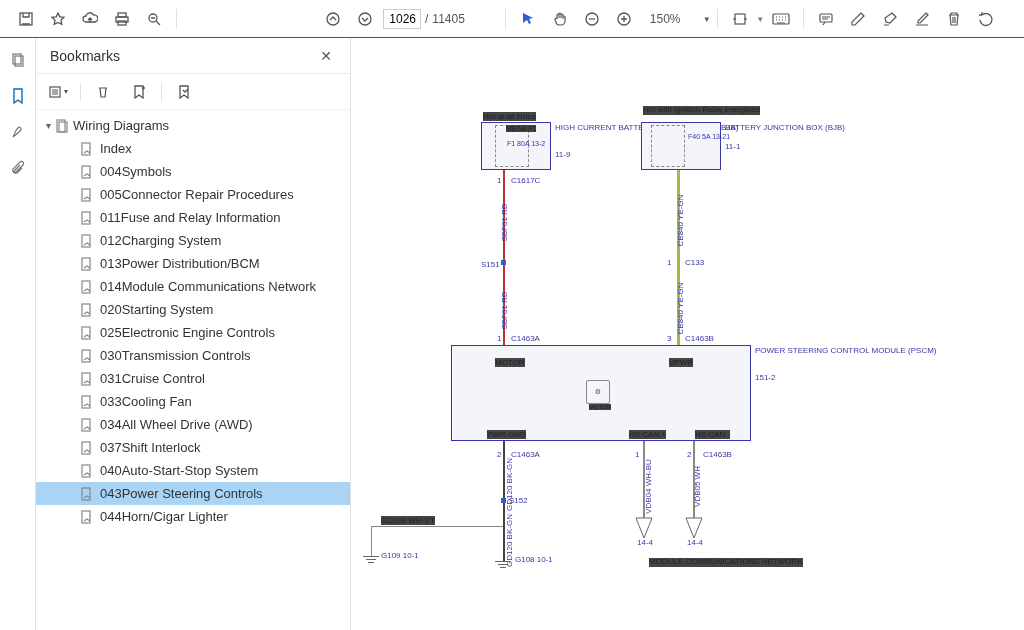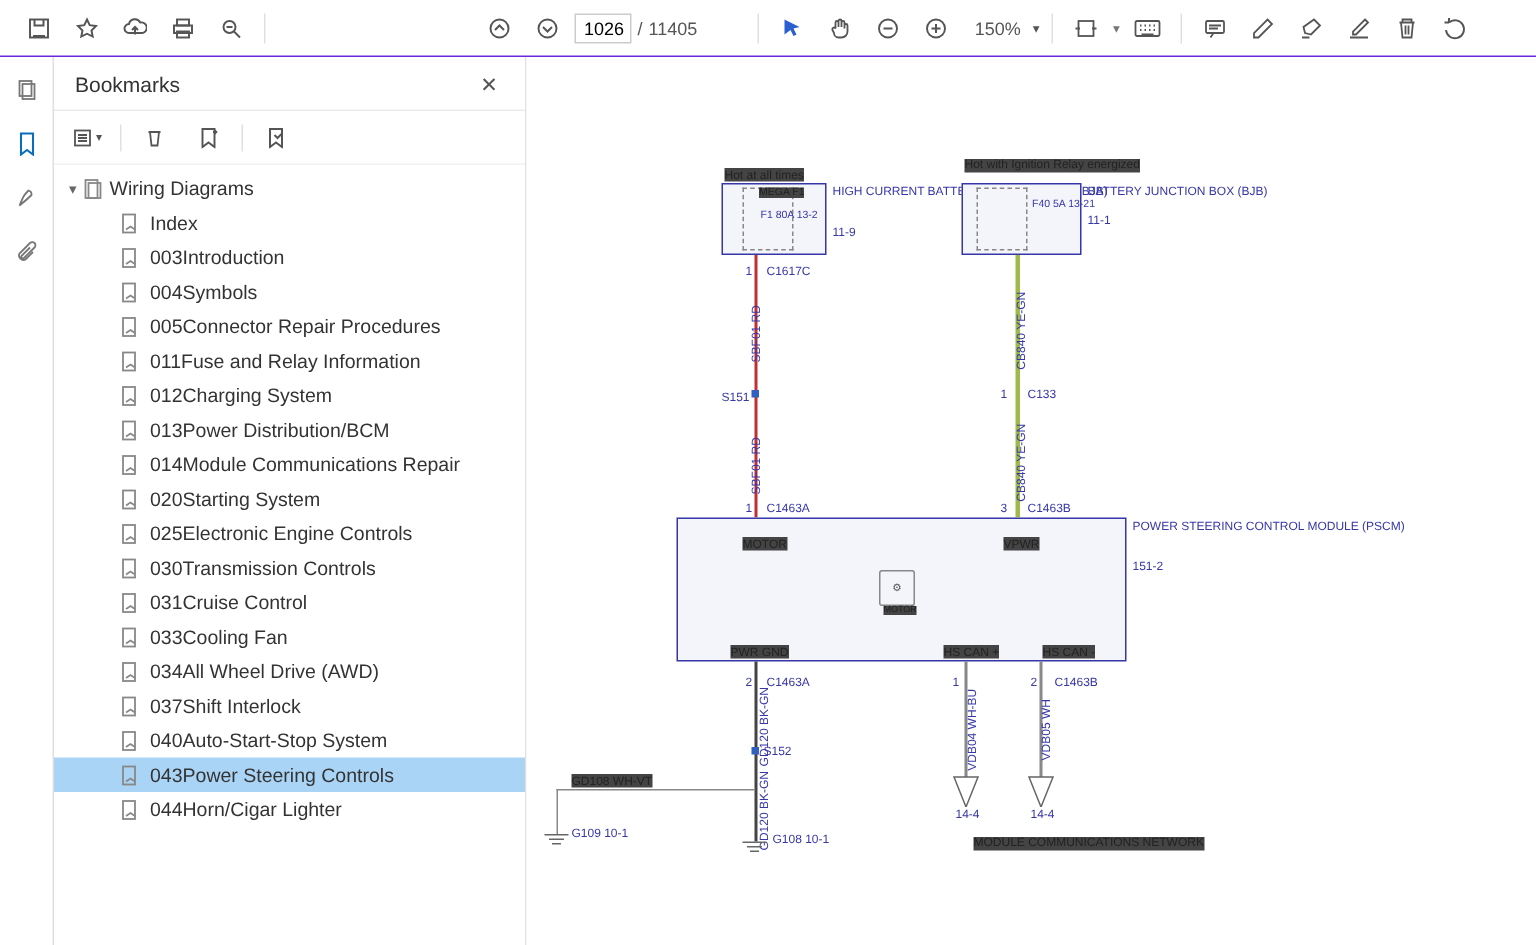--- a/index.html
+++ b/index.html
@@ -111,21 +111,21 @@
         <circle cx="7" cy="7" r="6"></circle>
         <path d="M4 7h6"></path>
       </svg>
     </div>
   <div class="tb-ico">
       <svg width="14" height="14" viewBox="0 0 14 14" fill="none" stroke="currentColor" stroke-width="1.3">
         <circle cx="7" cy="7" r="6"></circle>
         <path d="M4 7h6M7 4v6"></path>
       </svg>
     </div>
-  <div class="page-box" style="gap:8px; margin-left:8px">
+  <div class="page-box" style="gap:24px; margin-left:8px">
     <span>150%</span>
     <span style="font-size:9px">▾</span>
   </div>
   <div class="tb-sep"></div>
   <div class="tb-ico">
       <svg width="16" height="16" viewBox="0 0 16 16" fill="none" stroke="currentColor" stroke-width="1.2">
         <rect x="3" y="3" width="10" height="10"></rect>
         <path d="M1 8h3M12 8h3"></path>
       </svg>
     </div>
@@ -242,27 +242,20 @@
             <rect x="1" y="1" width="8" height="12"></rect>
             <path d="M3 11l3-2 3 2"></path>
           </svg>
           <span>Index</span>
         </div>
         <div class="bm-item">
           <svg class="page-ico" viewBox="0 0 12 14" fill="none" stroke="currentColor" stroke-width="1.2">
             <rect x="1" y="1" width="8" height="12"></rect>
             <path d="M3 11l3-2 3 2"></path>
           </svg>
-          <span>003Introduction</span>
-        </div>
-        <div class="bm-item">
-          <svg class="page-ico" viewBox="0 0 12 14" fill="none" stroke="currentColor" stroke-width="1.2">
-            <rect x="1" y="1" width="8" height="12"></rect>
-            <path d="M3 11l3-2 3 2"></path>
-          </svg>
           <span>004Symbols</span>
         </div>
         <div class="bm-item">
           <svg class="page-ico" viewBox="0 0 12 14" fill="none" stroke="currentColor" stroke-width="1.2">
             <rect x="1" y="1" width="8" height="12"></rect>
             <path d="M3 11l3-2 3 2"></path>
           </svg>
           <span>005Connector Repair Procedures</span>
         </div>
         <div class="bm-item">
@@ -284,21 +277,21 @@
             <rect x="1" y="1" width="8" height="12"></rect>
             <path d="M3 11l3-2 3 2"></path>
           </svg>
           <span>013Power Distribution/BCM</span>
         </div>
         <div class="bm-item">
           <svg class="page-ico" viewBox="0 0 12 14" fill="none" stroke="currentColor" stroke-width="1.2">
             <rect x="1" y="1" width="8" height="12"></rect>
             <path d="M3 11l3-2 3 2"></path>
           </svg>
-          <span>014Module Communications Repair</span>
+          <span>014Module Communications Network</span>
         </div>
         <div class="bm-item">
           <svg class="page-ico" viewBox="0 0 12 14" fill="none" stroke="currentColor" stroke-width="1.2">
             <rect x="1" y="1" width="8" height="12"></rect>
             <path d="M3 11l3-2 3 2"></path>
           </svg>
           <span>020Starting System</span>
         </div>
         <div class="bm-item">
           <svg class="page-ico" viewBox="0 0 12 14" fill="none" stroke="currentColor" stroke-width="1.2">

